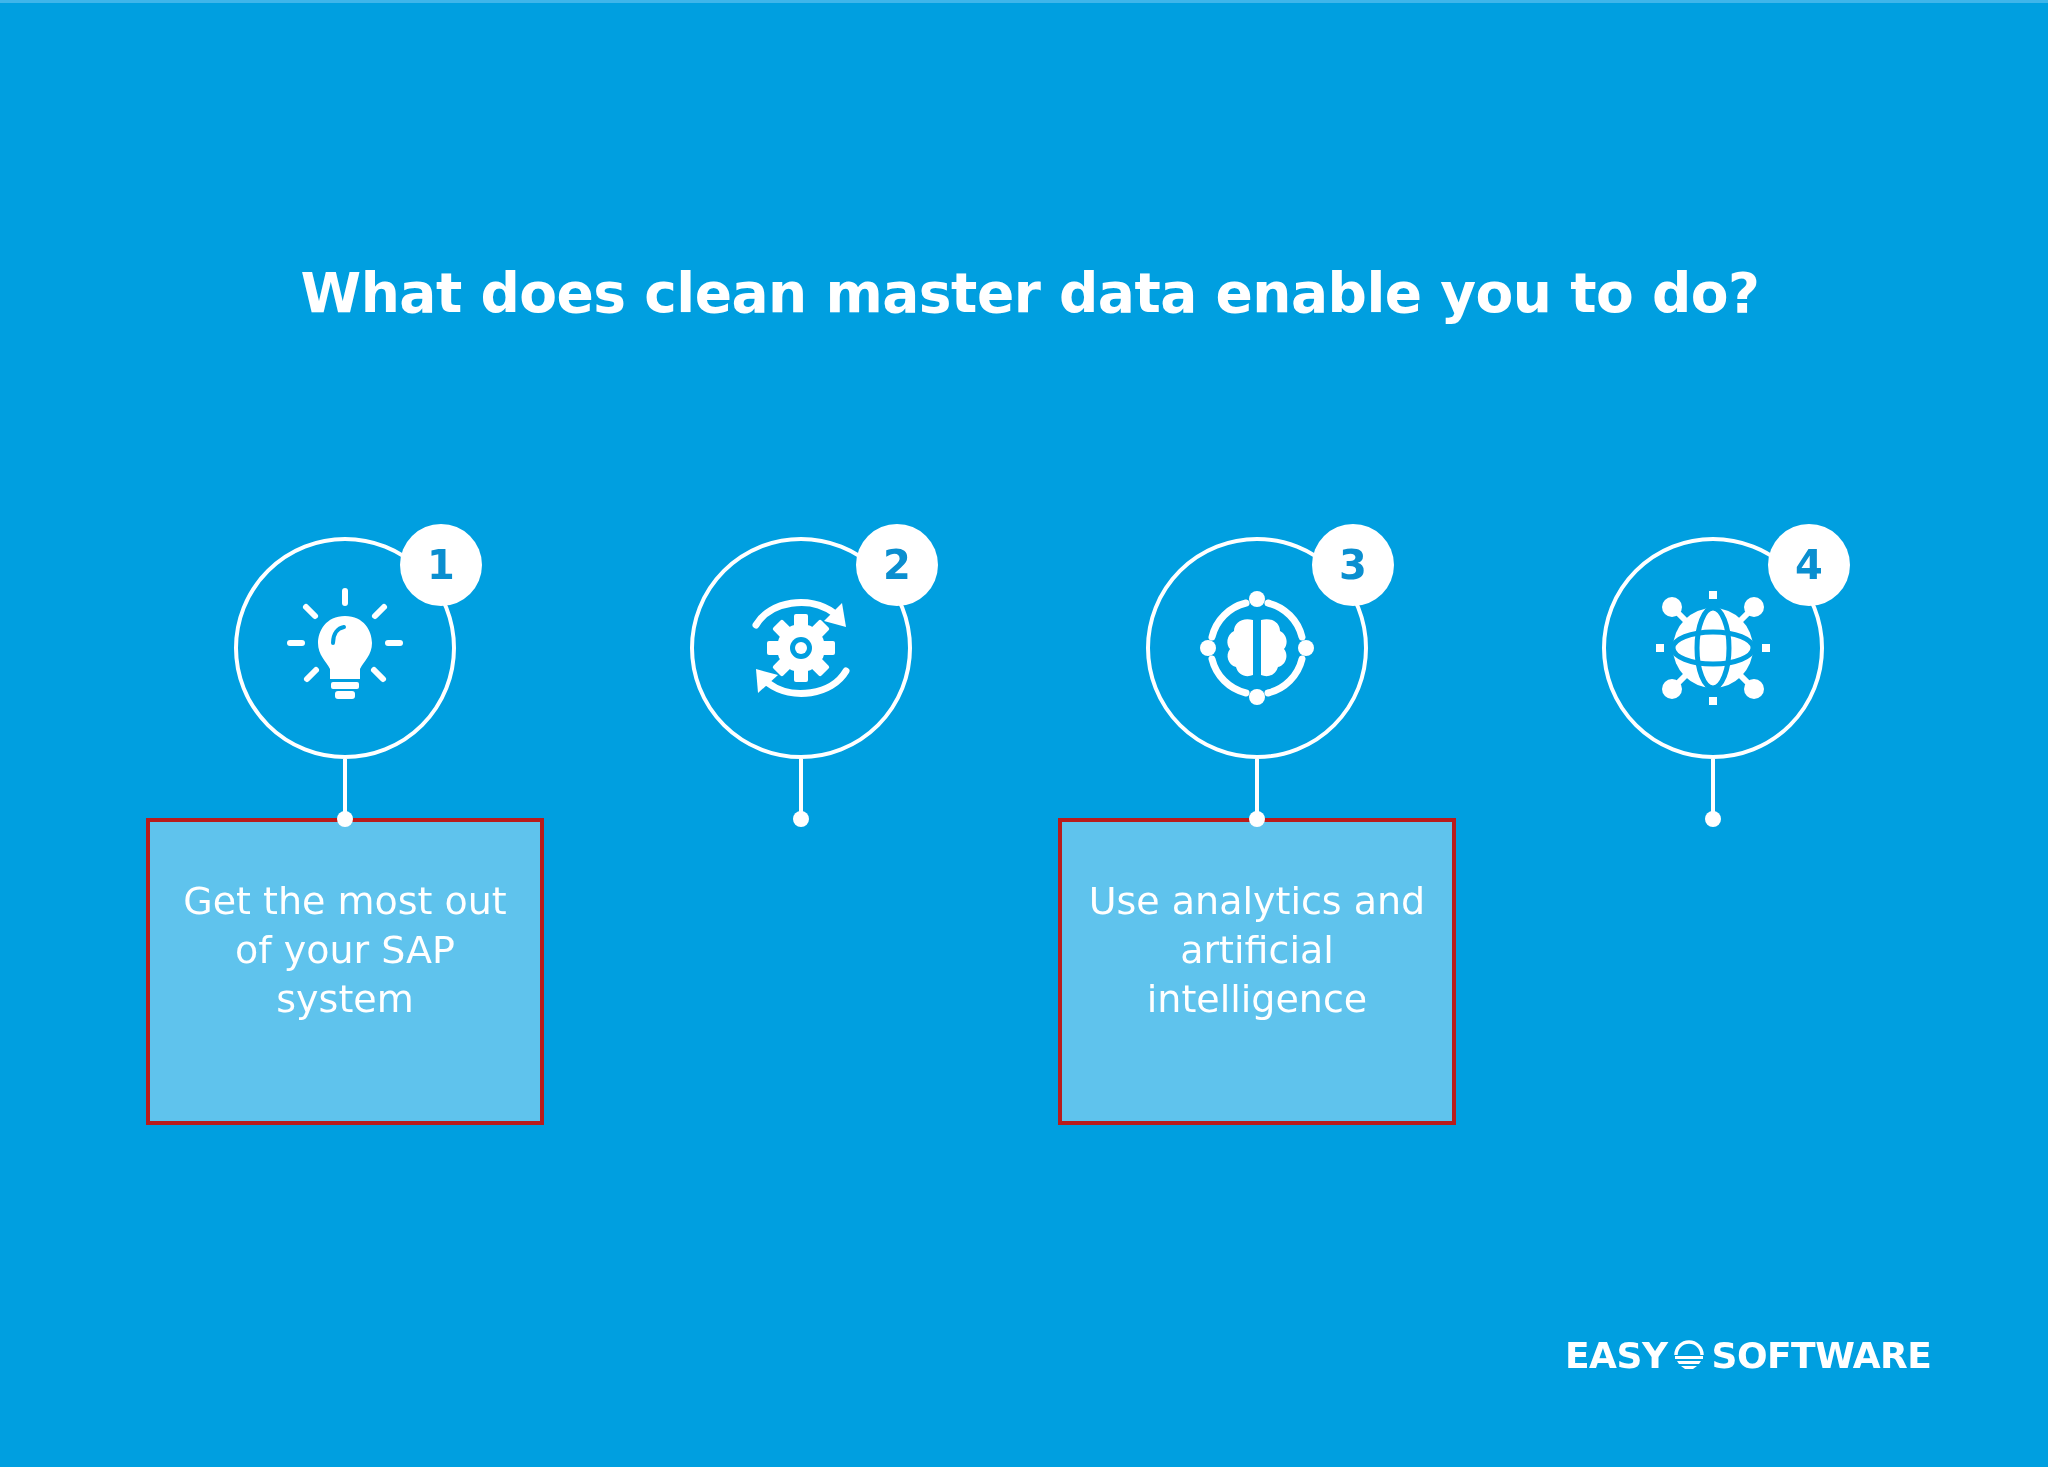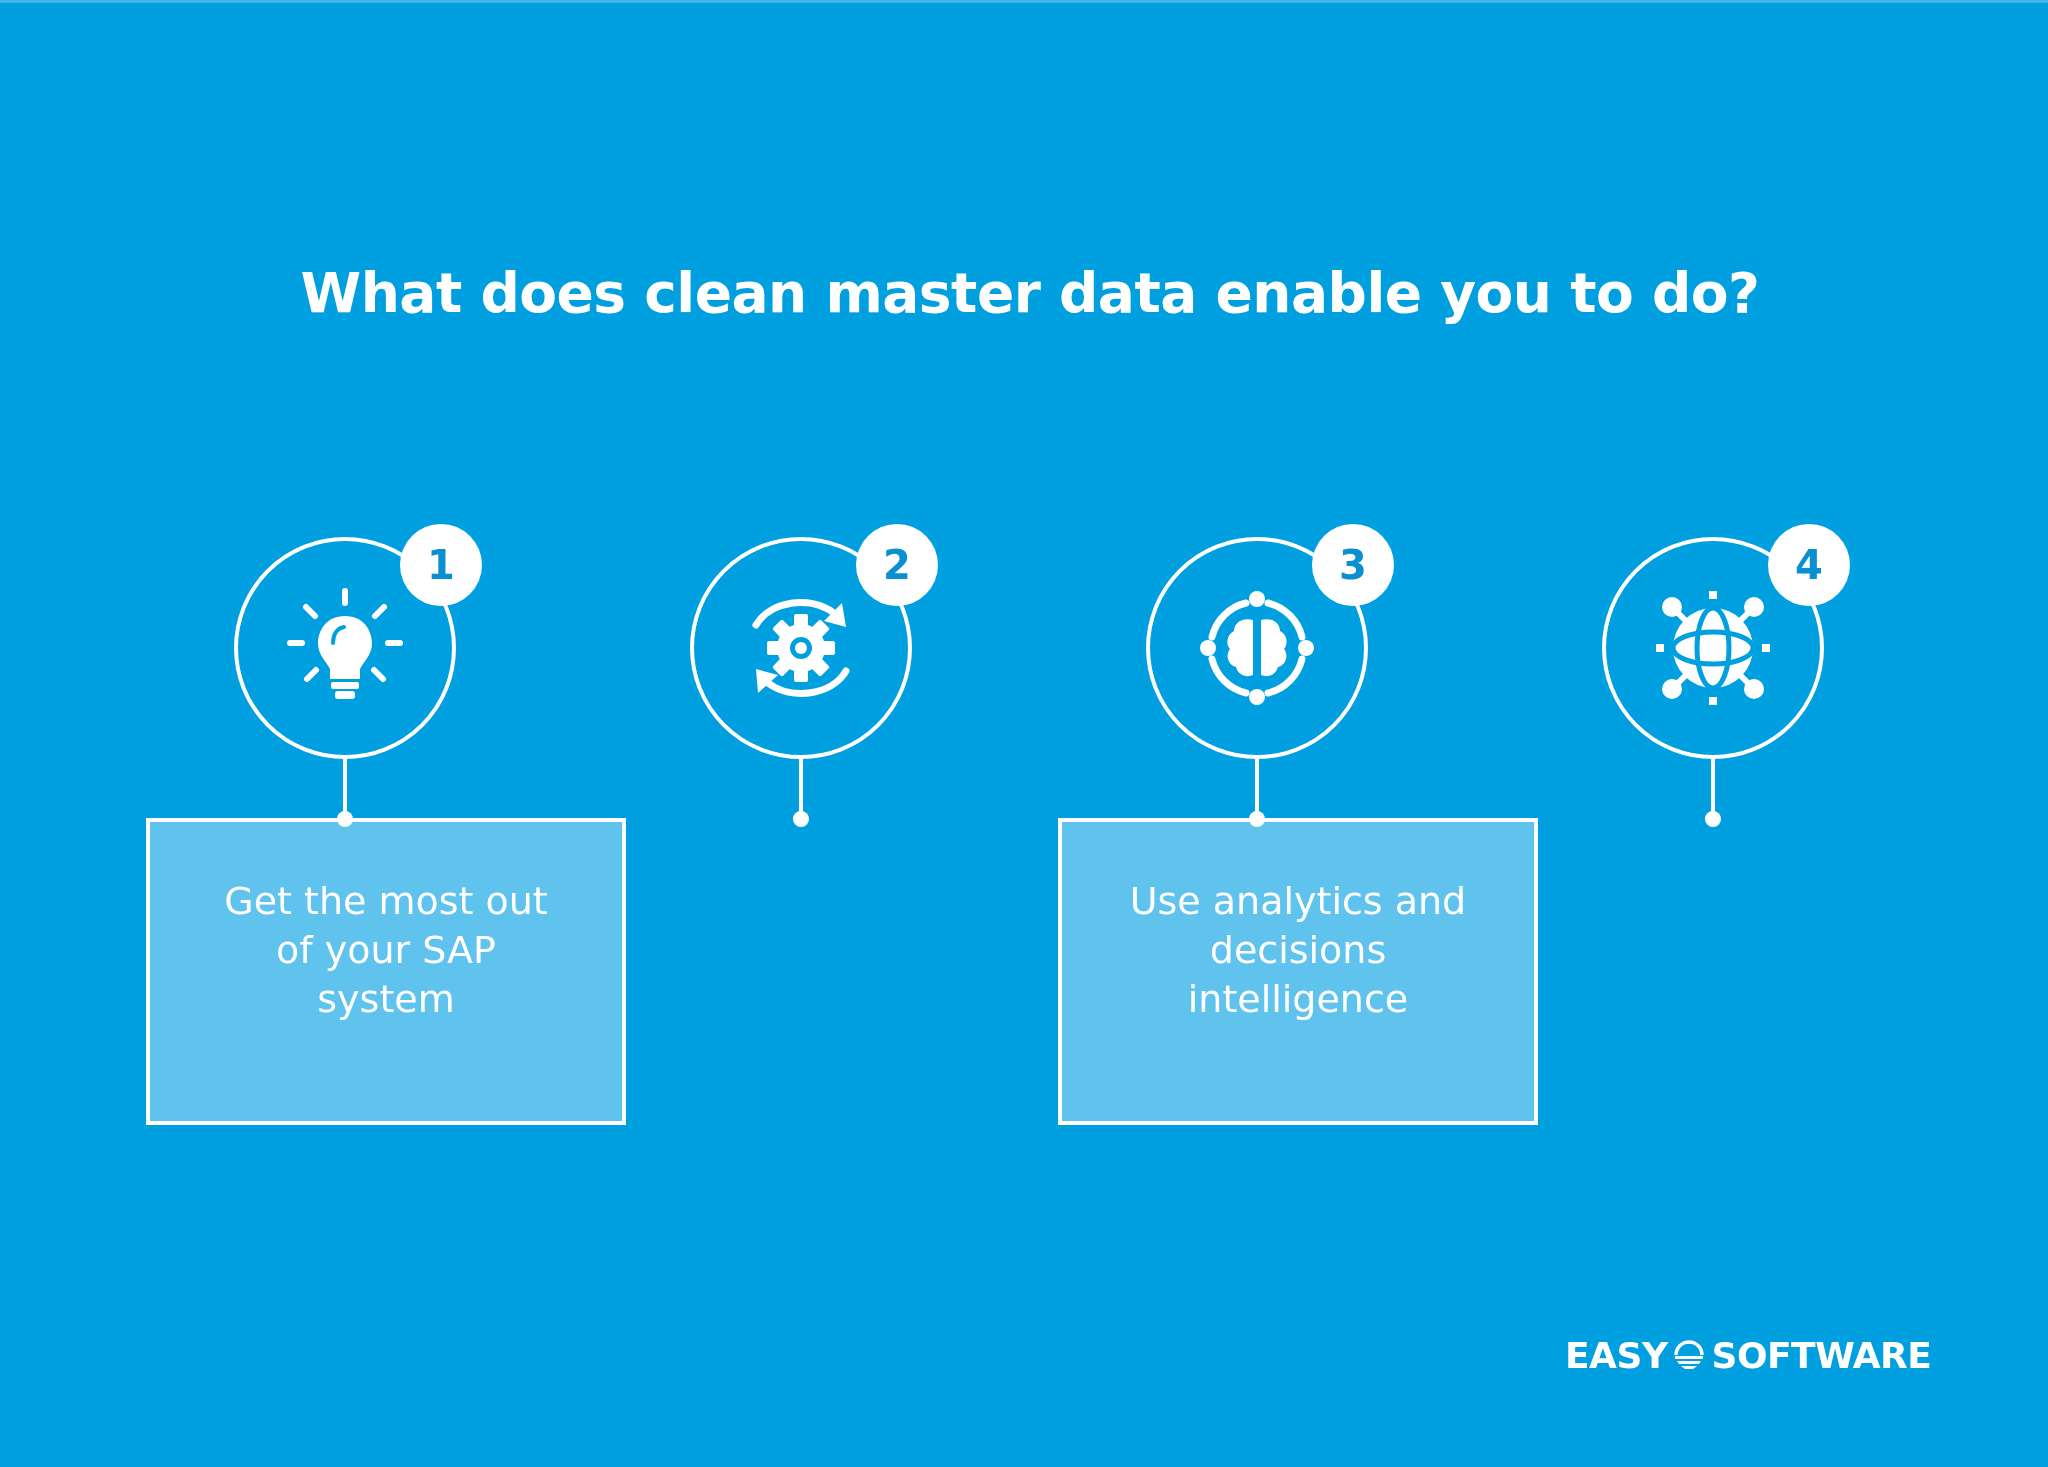--- a/index.html
+++ b/index.html
@@ -24,22 +24,22 @@
   .icon { position:absolute; left:134px; top:580px; width:130px; height:130px; }
   .badge {
     position:absolute; left:254px; top:521px; width:82px; height:82px;
     background:#fff; border-radius:50%;
     color:#0a8fd0; font-weight:bold; font-size:40px;
     display:flex; align-items:center; justify-content:center;
   }
   .stem { position:absolute; left:197px; top:756px; width:4px; height:60px; background:#fff; }
   .dot { position:absolute; left:191px; top:808px; width:16px; height:16px; border-radius:50%; background:#fff; }
   .box {
-    position:absolute; left:0; top:815px; width:480px; height:307px;
-    background:#5fc3ed; border:4px solid #ffffff; box-sizing:border-box;
+    position:absolute; left:0; top:815px; width:398px; height:307px;
+    background:#5fc3ed; border:4px solid #b91c1c; box-sizing:border-box;
     display:flex; justify-content:center; padding-top:55px;
   }
   .box-text {
     color:#fff; font-size:38px; line-height:49px; text-align:center;
     width:340px;
   }
   .logo {
     position:absolute; left:1565px; top:1314px; height:44px;
     display:flex; align-items:center; color:#fff;
     font-weight:bold; font-size:36px; letter-spacing:-0.5px;margin-top:16px;
@@ -116,21 +116,21 @@
       <circle cx="65" cy="16" r="8" fill="#fff"></circle>
       <circle cx="65" cy="114" r="8" fill="#fff"></circle>
       <circle cx="16" cy="65" r="8" fill="#fff"></circle>
       <circle cx="114" cy="65" r="8" fill="#fff"></circle>
       <path d="M61 37 C50 34 42 40 42 48 C34 52 34 62 38 66 C33 72 36 82 44 84 C46 92 54 95 61 92 Z" fill="#fff"></path>
       <path d="M69 37 C80 34 88 40 88 48 C96 52 96 62 92 66 C97 72 94 82 86 84 C84 92 76 95 69 92 Z" fill="#fff"></path>
     </svg>
     <div class="badge">3</div>
     <div class="stem"></div>
     <div class="box">
-      <div class="box-text">Use analytics and decisions intelligence</div>
+      <div class="box-text">Use analytics and artificial intelligence</div>
     </div>
     <div class="dot"></div>
   </div>
 
   <div class="step" style="left:1514px;">
     <div class="ring"></div>
     <svg class="icon" viewBox="0 0 130 130">
       <g stroke="#fff" stroke-width="6" stroke-linecap="round">
         <line x1="26" y1="26" x2="44" y2="44"></line>
         <line x1="104" y1="26" x2="86" y2="44"></line>

